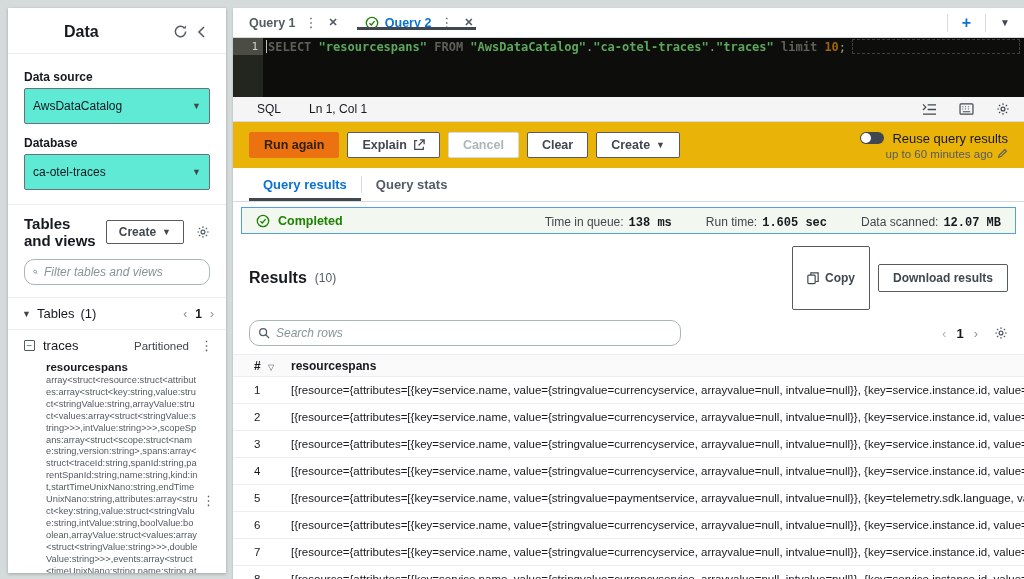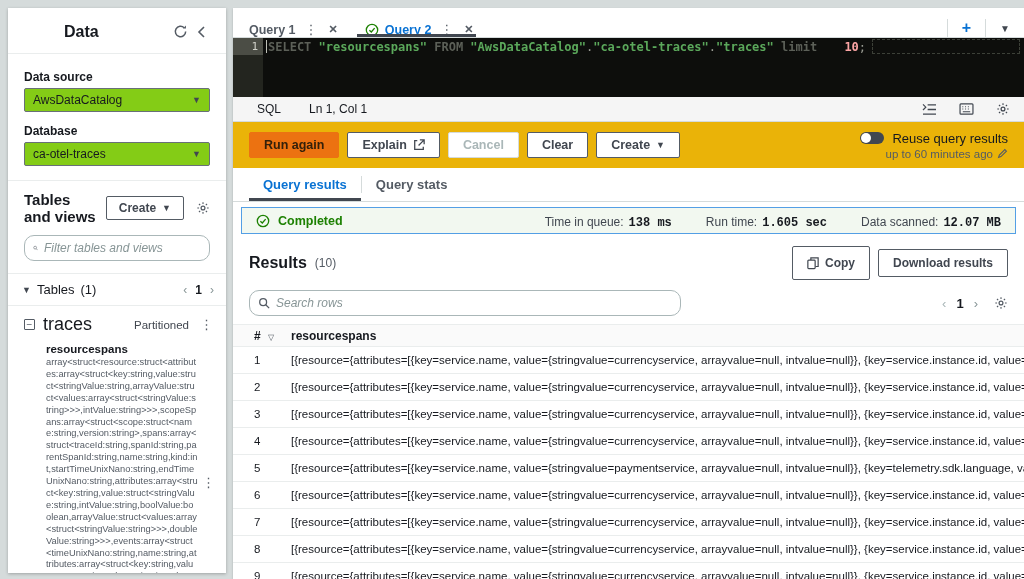--- a/index.html
+++ b/index.html
@@ -12,22 +12,22 @@
     background:#fff; box-shadow:0 1px 3px rgba(0,0,0,.25); overflow:hidden;
     display:flex; flex-direction:column; }
   .sp-header { display:flex; align-items:center; padding:14px 14px 12px 16px;
     border-bottom:1px solid #eaeded; }
   .sp-header h2 { font-size:16px; font-weight:bold; flex:1;margin-left:40px; }
   .icon-btn { background:none; border:none; cursor:pointer; color:#545b64;
     display:inline-flex; align-items:center; justify-content:center; padding:2px 4px; }
   .sp-selects { padding:10px 16px 14px 16px; border-bottom:1px solid #eaeded; }
   .fld-label { font-size:12px; font-weight:bold; color:#16191f; margin:6px 0 4px; }
   .select { display:flex; align-items:center; justify-content:space-between;
-    border:1px solid #687078; border-radius:2px; height:24px; padding:0 8px;
-    font-size:12px; color:#16191f; background:#84cc16; cursor:pointer; }
+    border:1px solid #687078; border-radius:2px; height:36px; padding:0 8px;
+    font-size:12px; color:#16191f; background:#5eead4; cursor:pointer; }
   .caret { font-size:9px; color:#414750; }
   .sp-tables-head { display:flex; align-items:center; padding:10px 12px 8px 16px; gap:8px; }
   .sp-tables-head h3 { font-size:15px; font-weight:bold; flex:1; }
   .btn { font-family:inherit; display:inline-flex; align-items:center; gap:6px;
     border:1px solid #545b64; background:#fff; color:#414750; font-weight:bold;
     font-size:12px; border-radius:2px; padding:4px 12px; cursor:pointer; }
   .sp-filter { padding:2px 16px 12px 16px; border-bottom:1px solid #eaeded; }
   .search-box { display:flex; align-items:center; gap:6px; border:1px solid #aab7b8;
     border-radius:10px; height:26px; padding:0 8px; background:#fff; }
   .search-box input { border:none; outline:none; flex:1; font-size:12px;
@@ -36,34 +36,34 @@
   .sp-tables-toggle { display:flex; align-items:center; padding:8px 12px 8px 14px;
     border-bottom:1px solid #eaeded; gap:6px; }
   .sp-tables-toggle .ttl { font-size:13px; font-weight:normal; }
   .sp-tables-toggle .cnt { font-size:13px; color:#16191f; flex:1; }
   .pager { display:flex; align-items:center; gap:8px; font-size:12px; color:#879596; }
   .pager .num { font-weight:bold; color:#16191f; }
   .sp-tree { flex:1; overflow:hidden; padding:8px 10px 0 16px; position:relative; }
   .tree-row { display:flex; align-items:center; gap:8px; }
   .minus-box { width:11px; height:11px; border:1px solid #545b64; border-radius:1px;
     font-size:10px; line-height:9px; text-align:center; color:#545b64; cursor:pointer; }
-  .tname { font-size:18px; color:#16191f; flex:1; }
+  .tname { font-size:13px; color:#16191f; flex:1; }
   .badge { font-size:11.5px; color:#414750; }
   .kebab { color:#545b64; font-size:13px; letter-spacing:0; cursor:pointer;
     padding:0 3px; background:none; border:none; }
   .field-block { position:relative; margin:8px 0 4px 22px; padding-right:18px; }
   .field-name { font-size:11.5px; font-weight:bold; margin-bottom:2px; }
   .field-type { font-size:9.3px; line-height:11.9px; color:#545b64; word-break:break-all; }
   .field-block .kebab { position:absolute; right:-2px; top:46%; }
 
   
   .main { position:absolute; left:233px; top:8px; right:0; bottom:0; background:#fff;
     box-shadow:0 1px 2px rgba(0,0,0,.2); display:flex; flex-direction:column; overflow:hidden; }
 
-  .qtabs { display:flex; align-items:flex-end; height:30px; border-bottom:1px solid #d5dbdb;
+  .qtabs { display:flex; align-items:center; height:30px; border-bottom:1px solid #d5dbdb;
     background:#fff; }
   .qtab { display:flex; align-items:center; gap:6px; padding:0 10px 0 16px; font-size:12.5px;
     font-weight:bold; color:#545b64; cursor:pointer; position:relative; }
   .qtab.active { color:#0972d3; }
   .qtab.active::after { content:""; position:absolute; left:8px; right:8px; bottom:0;
     border-bottom:3px solid #414750; }
   .qtab .x { font-size:11px; color:#545b64; margin-left:2px; }
   .tab-sep { width:1px; background:#d5dbdb; margin:6px 0; }
   .qtabs-right { margin-left:auto; display:flex; align-items:center; }
   .qtabs-right .sep { width:1px; height:18px; background:#d5dbdb; }
@@ -72,21 +72,21 @@
 
   .editor { height:59px; background:#0d0e0c; display:flex; font-family:"DejaVu Sans Mono", monospace; }
   .gutter { width:30px; background:#23251f; display:flex; flex-direction:column; }
   .gutter .ln { height:17px; background:#4b4d45; color:#cfd1c8; font-size:11px;
     text-align:right; padding-right:5px; line-height:17px; }
   .codeline { display:flex; align-items:center; height:17px; padding-left:3px; flex:1;
     font-size:12px; white-space:pre; }
   .cursor { display:inline-block; width:1px; height:13px; background:#bfc1b8; margin-right:1px; }
   .tok-kw { color:#5c6058; font-weight:bold; }
   .tok-str { color:#5ba85b; font-weight:bold; }
-  .tok-num { color:#fca5a5; font-weight:bold;margin-left:20px; }
+  .tok-num { color:#a16207; font-weight:bold; }
   .tok-pl { color:#9a9c93; }
   .line-rest { flex:1; height:15px; margin:0 4px 0 6px; border:1px dashed #3c4038; }
 
   .ed-status { height:25px; background:#f5f5f5; border-bottom:1px solid #d5dbdb;
     display:flex; align-items:center; padding:0 10px 0 24px; gap:28px; font-size:12px; }
   .ed-status .right { margin-left:auto; display:flex; align-items:center; gap:14px; }
 
   .actions { height:46px; display:flex; align-items:center; padding:0 16px; gap:8px; background:#eab308; }
   .btn.primary { background:#ec7211; border-color:#ec7211; color:#33200a; }
   .btn.disabled { color:#aab7b8; border-color:#d5dbdb; cursor:default; }
@@ -337,21 +337,21 @@
             <circle cx="8" cy="8" r="6.5" fill="none" stroke="#1d8102" stroke-width="1.5"></circle>
             <polyline points="5,8.2 7.2,10.3 11,5.8" fill="none" stroke="#1d8102" stroke-width="1.5"></polyline>
           </svg>
         <span class="completed-txt">Completed</span>
         <span id="status-stats"><span class="stat">Time in queue:<b>138 ms</b></span><span class="stat">Run time:<b>1.605 sec</b></span><span class="stat">Data scanned:<b>12.07 MB</b></span></span>
       </div>
 
       <div class="res-head">
         <span class="res-title">Results</span>
         <span class="res-count">(10)</span>
-        <button class="btn" style="padding:9px 14px;">
+        <button class="btn" style="padding:24px 14px;">
           <svg width="12" height="13" viewBox="0 0 14 15">
               <rect x="1" y="3.5" width="8.5" height="10" rx="1" fill="none" stroke="#414750" stroke-width="1.4"></rect>
               <path d="M4.5 3.5V1h8.5v10h-3" fill="none" stroke="#414750" stroke-width="1.4"></path>
             </svg>
           <span>Copy</span>
         </button>
         <button class="btn" style="padding:6px 14px;">
           <span>Download results</span>
         </button>
       </div>

